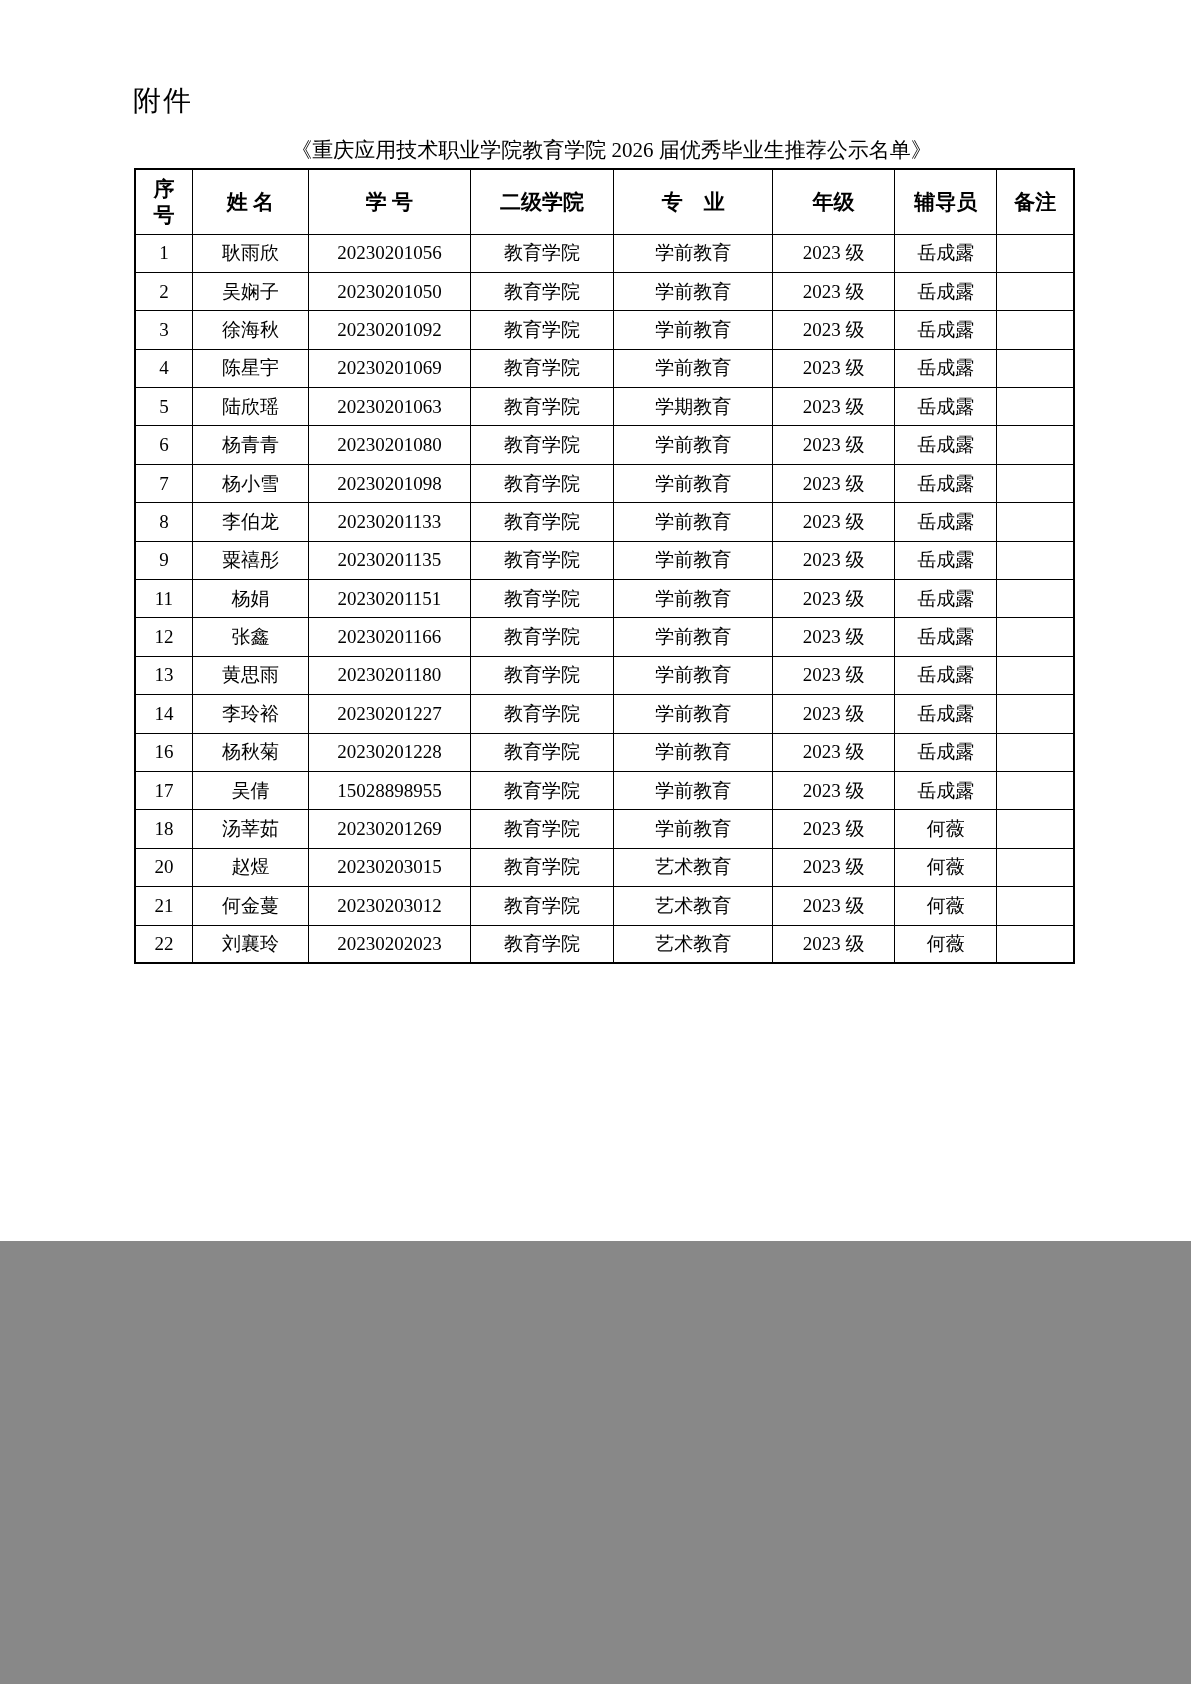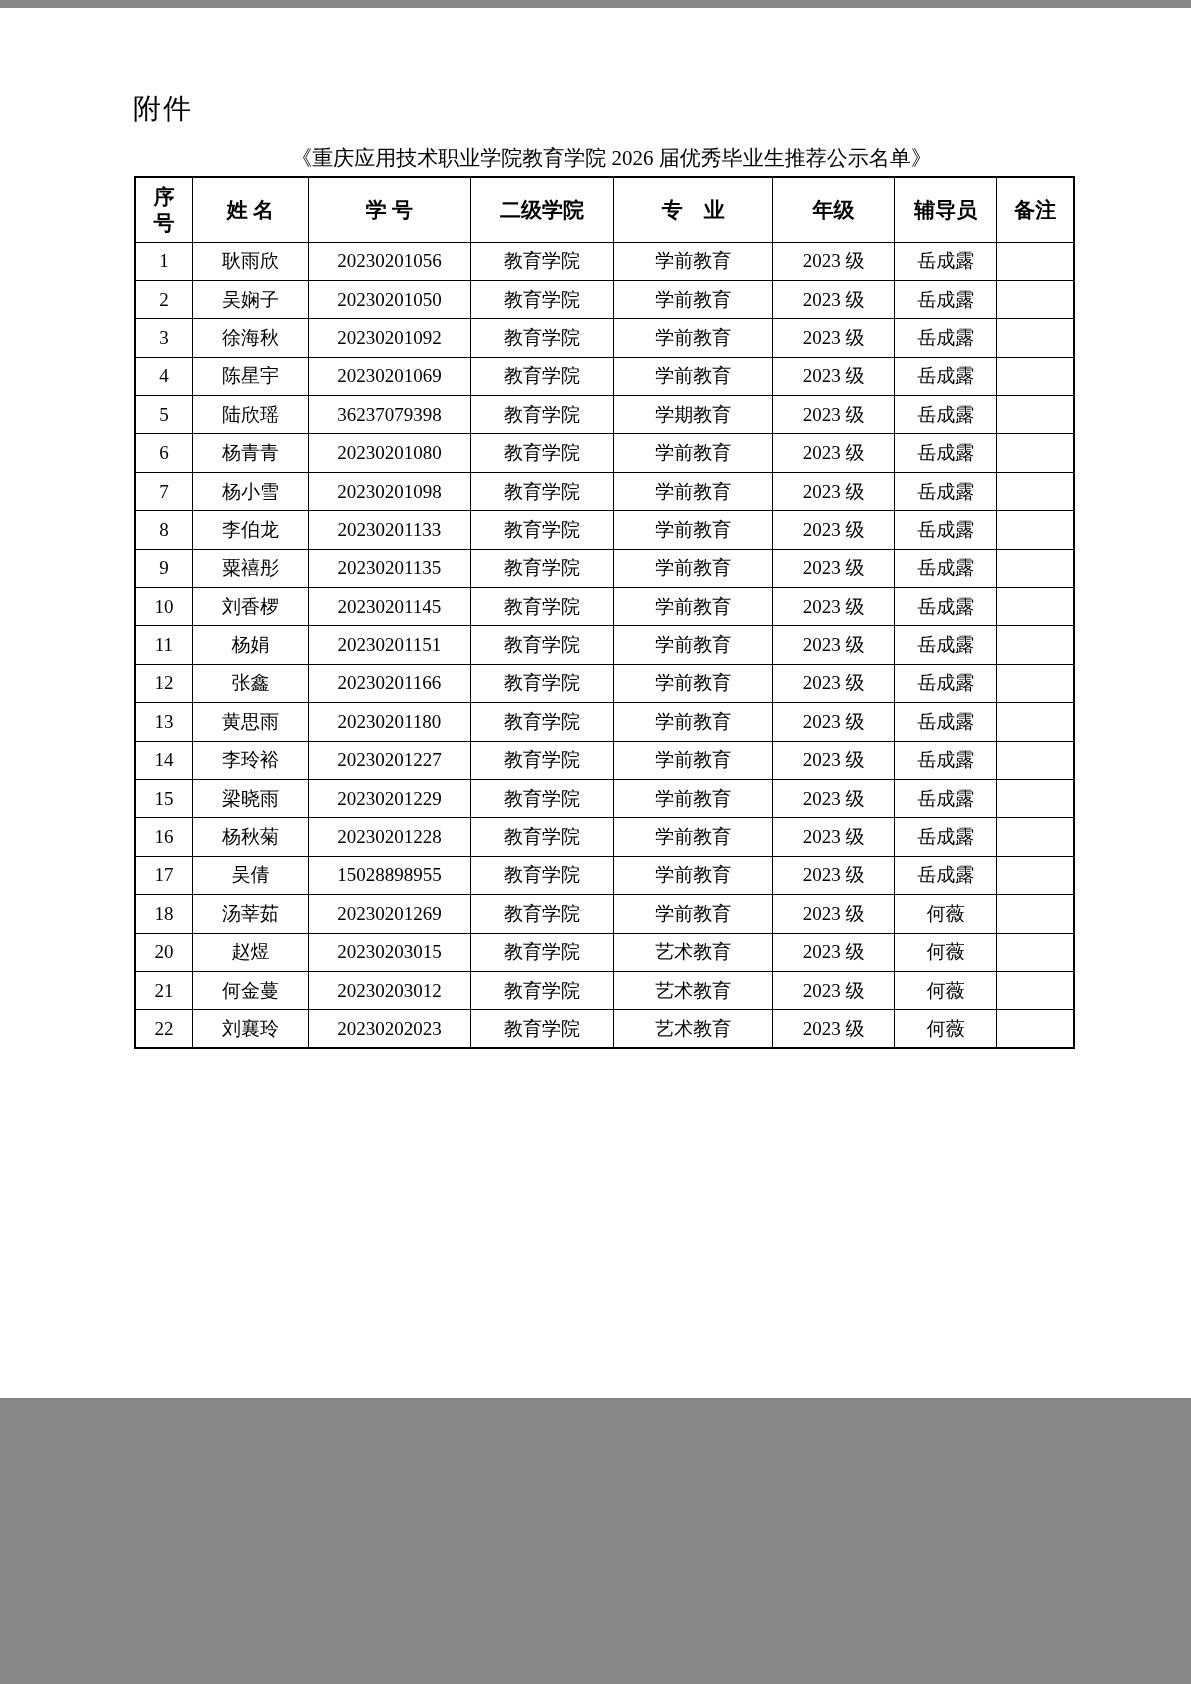--- a/index.html
+++ b/index.html
@@ -1,21 +1,21 @@
 <!DOCTYPE html>
 <html><head>
 <meta charset="utf-8">
 <style>
   * { margin: 0; padding: 0; box-sizing: border-box; }
   html, body { background: #888; }
   .page {
     position: relative;
     width: 1191px;
-    height: 1390px;
-    margin: 8px auto;
+    height: 1241px;
+    margin: 0 auto;
     background: #ffffff;
     font-family: "Liberation Serif", serif;
     color: #000000;
   }
   .attachment-label {
     position: absolute;
     left: 133px;
     top: 82px;
     font-size: 28px;
     letter-spacing: 2px;
@@ -138,21 +138,21 @@
           <td>20230201069</td>
           <td>教育学院</td>
           <td>学前教育</td>
           <td>2023 级</td>
           <td>岳成露</td>
           <td></td>
         </tr>
         <tr>
           <td>5</td>
           <td>陆欣瑶</td>
-          <td>36237079398</td>
+          <td>20230201063</td>
           <td>教育学院</td>
           <td>学期教育</td>
           <td>2023 级</td>
           <td>岳成露</td>
           <td></td>
         </tr>
         <tr>
           <td>6</td>
           <td>杨青青</td>
           <td>20230201080</td>
@@ -186,30 +186,20 @@
           <td>9</td>
           <td>粟禧彤</td>
           <td>20230201135</td>
           <td>教育学院</td>
           <td>学前教育</td>
           <td>2023 级</td>
           <td>岳成露</td>
           <td></td>
         </tr>
         <tr>
-          <td>10</td>
-          <td>刘香椤</td>
-          <td>20230201145</td>
-          <td>教育学院</td>
-          <td>学前教育</td>
-          <td>2023 级</td>
-          <td>岳成露</td>
-          <td></td>
-        </tr>
-        <tr>
           <td>11</td>
           <td>杨娟</td>
           <td>20230201151</td>
           <td>教育学院</td>
           <td>学前教育</td>
           <td>2023 级</td>
           <td>岳成露</td>
           <td></td>
         </tr>
         <tr>
@@ -236,30 +226,20 @@
           <td>14</td>
           <td>李玲裕</td>
           <td>20230201227</td>
           <td>教育学院</td>
           <td>学前教育</td>
           <td>2023 级</td>
           <td>岳成露</td>
           <td></td>
         </tr>
         <tr>
-          <td>15</td>
-          <td>梁晓雨</td>
-          <td>20230201229</td>
-          <td>教育学院</td>
-          <td>学前教育</td>
-          <td>2023 级</td>
-          <td>岳成露</td>
-          <td></td>
-        </tr>
-        <tr>
           <td>16</td>
           <td>杨秋菊</td>
           <td>20230201228</td>
           <td>教育学院</td>
           <td>学前教育</td>
           <td>2023 级</td>
           <td>岳成露</td>
           <td></td>
         </tr>
         <tr>

